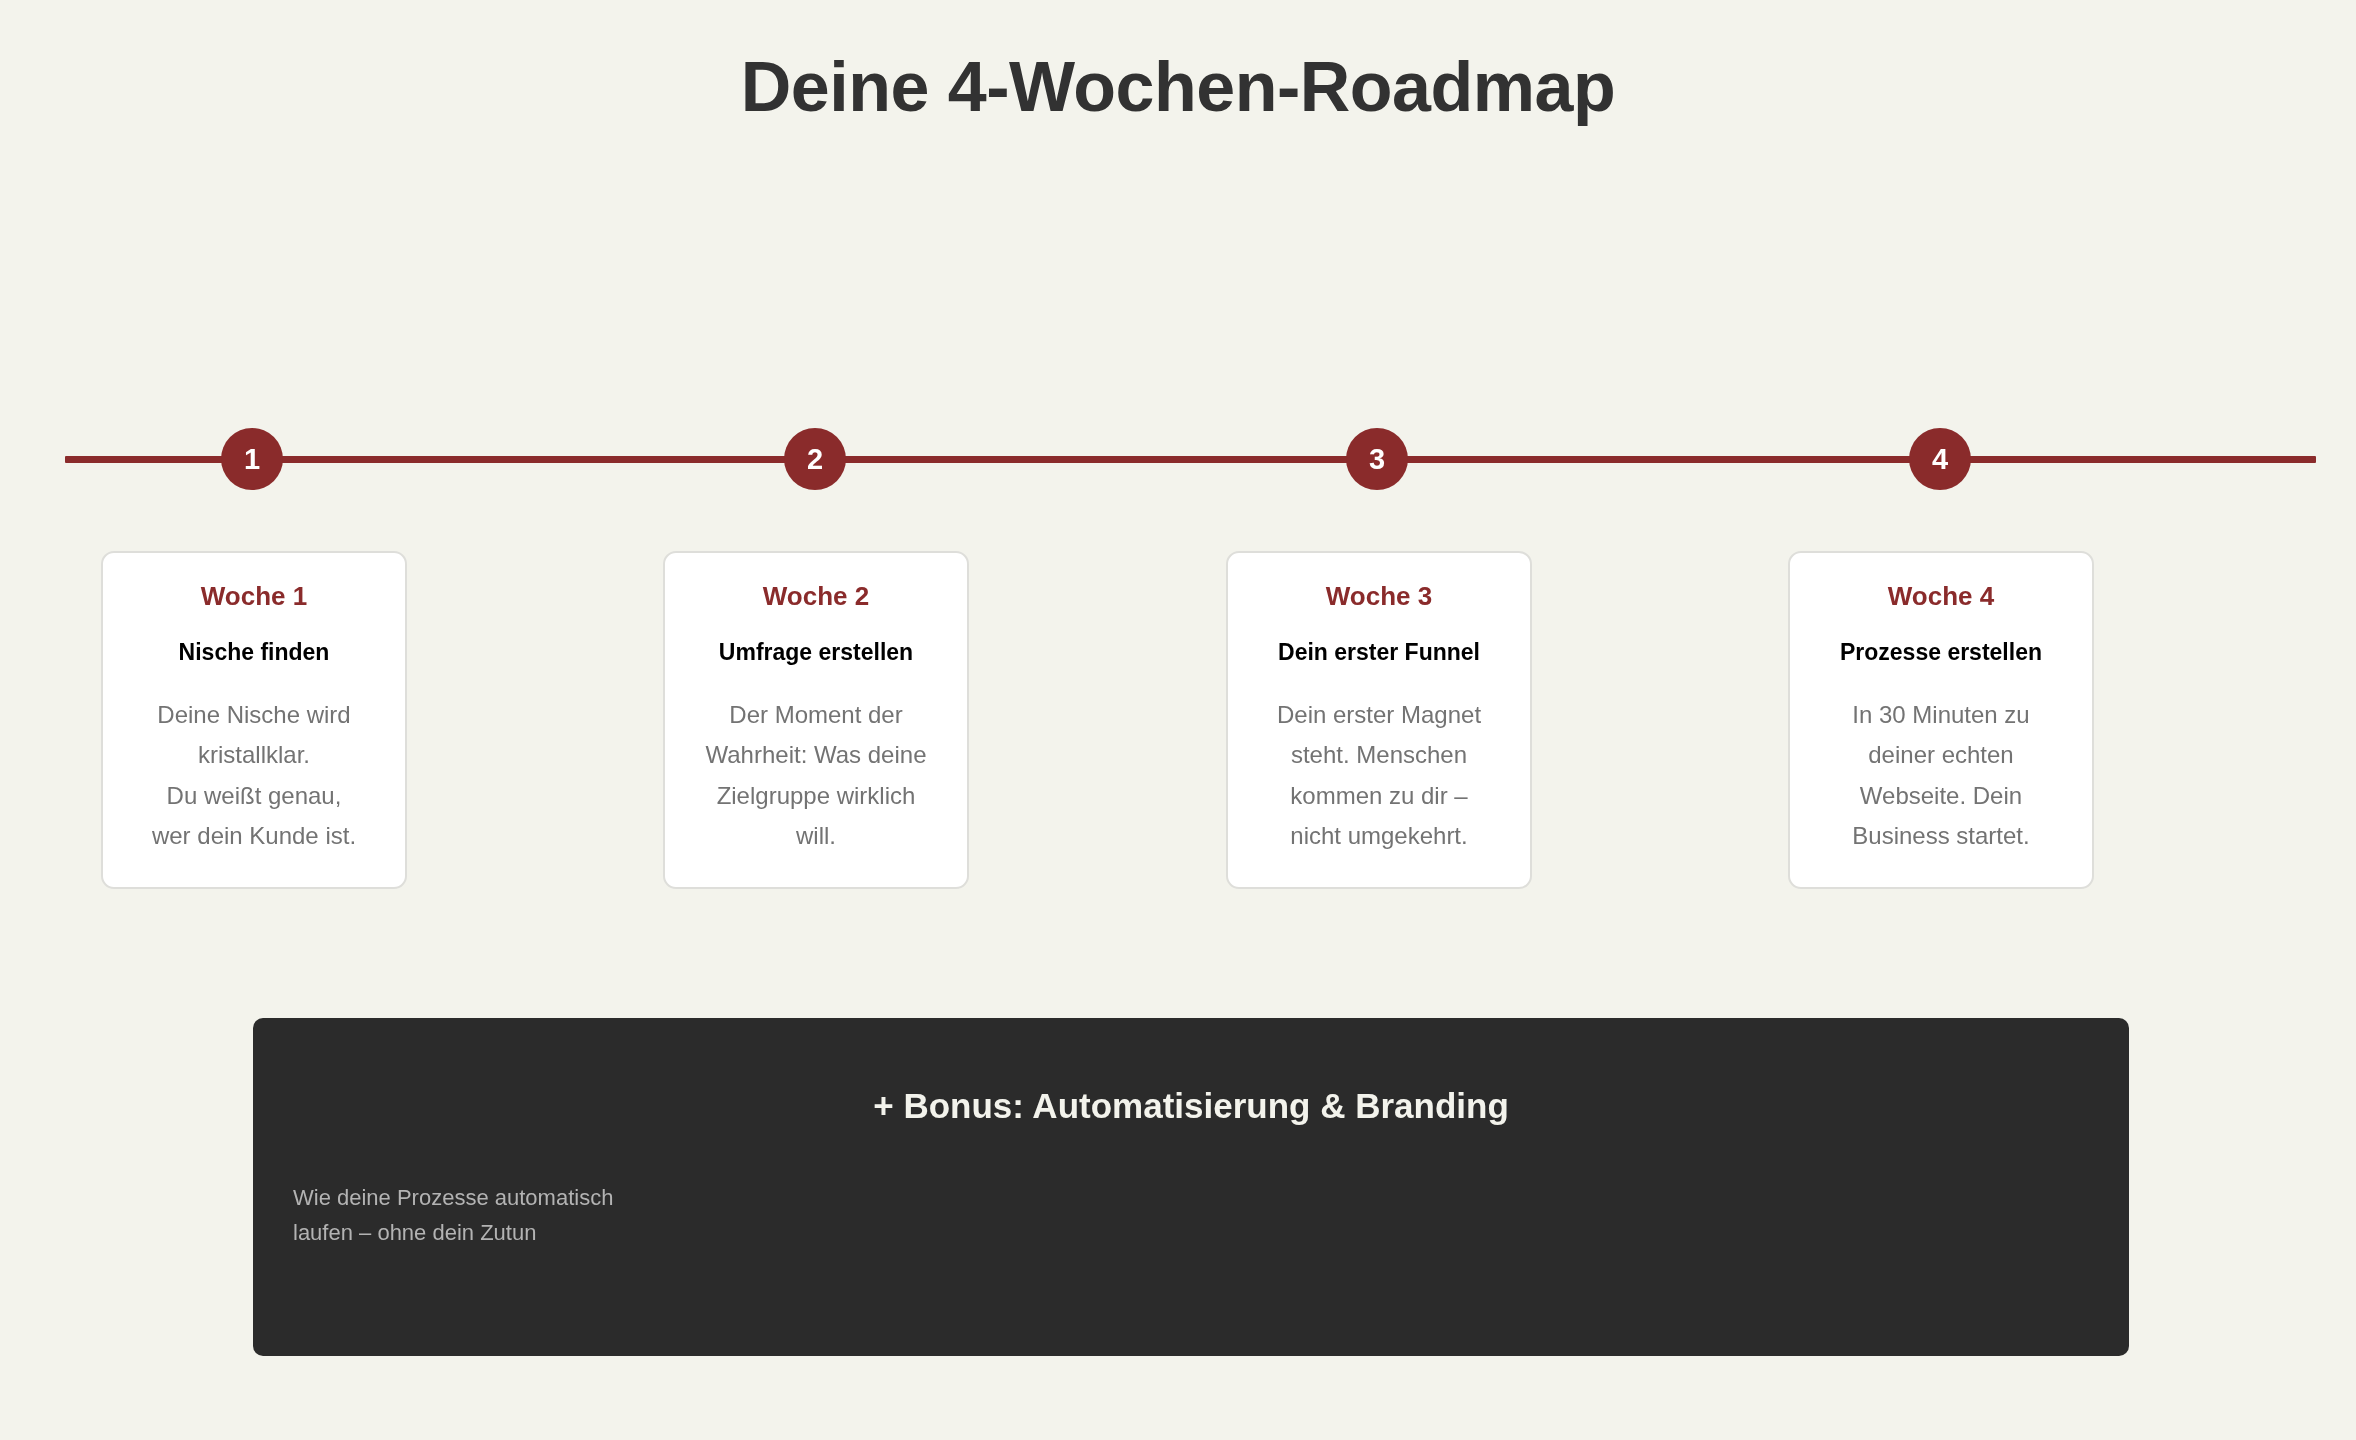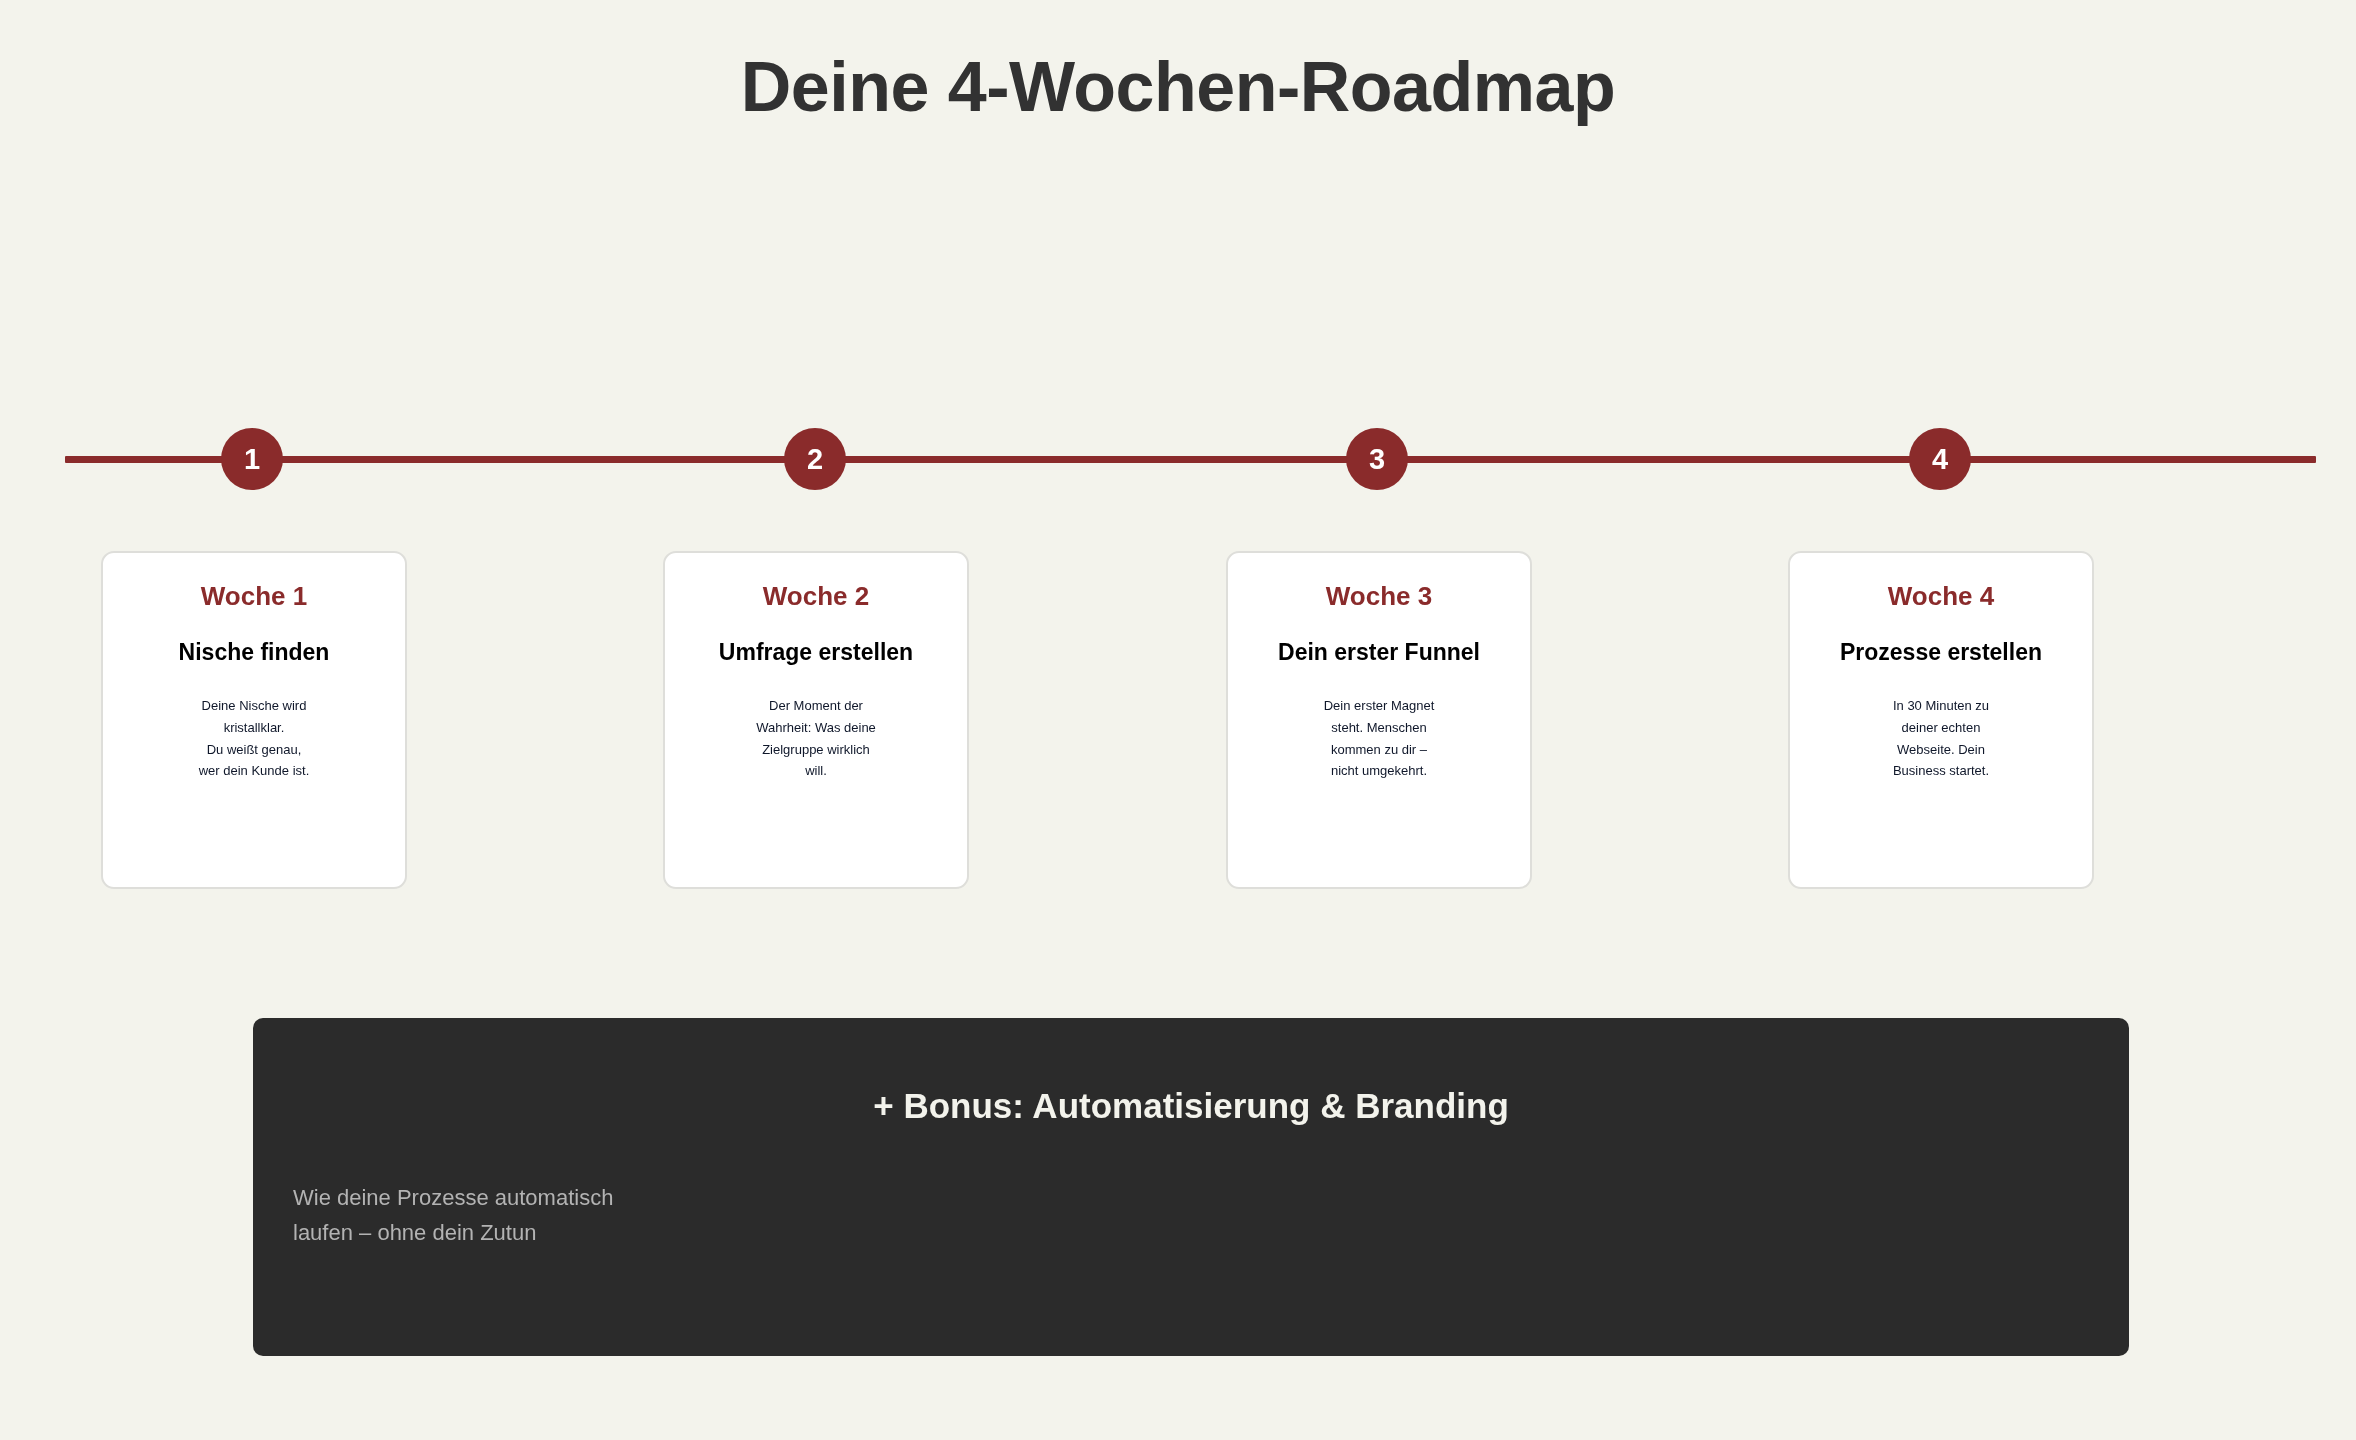--- a/index.html
+++ b/index.html
@@ -107,22 +107,22 @@
 
   .week-heading {
     font-size: 23px;
     font-weight: bold;
     color: #000000;
     line-height: 1.25;
     margin-bottom: 28px;
   }
 
   .week-desc {
-    font-size: 13px;
-    color: #0f172a;
+    font-size: 24px;
+    color: #737373;
     line-height: 1.68;
     white-space: pre-line;
   }
 
   
   .bonus-panel {
     position: absolute;
     top: 1018px;
     left: 253px;
     width: 1876px;

